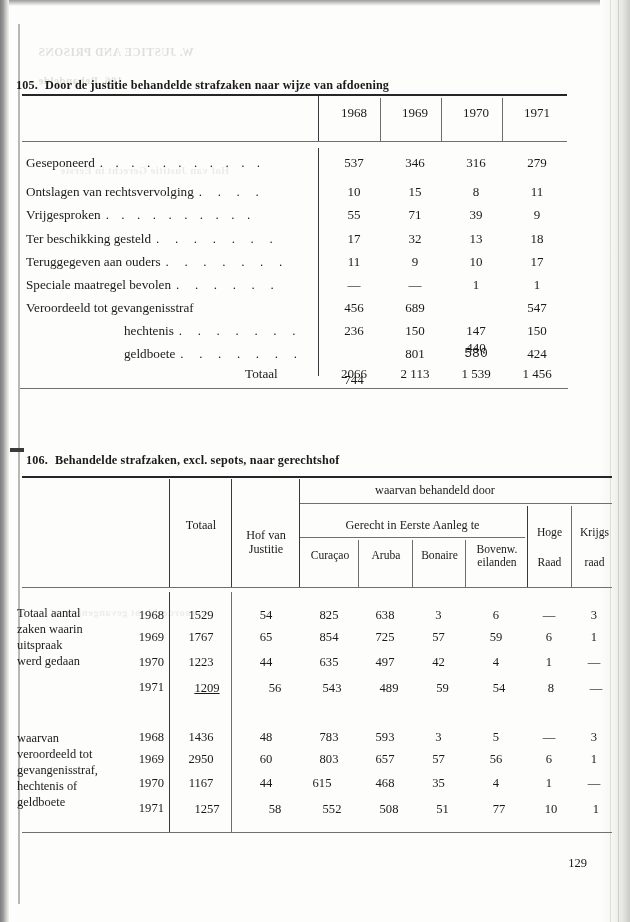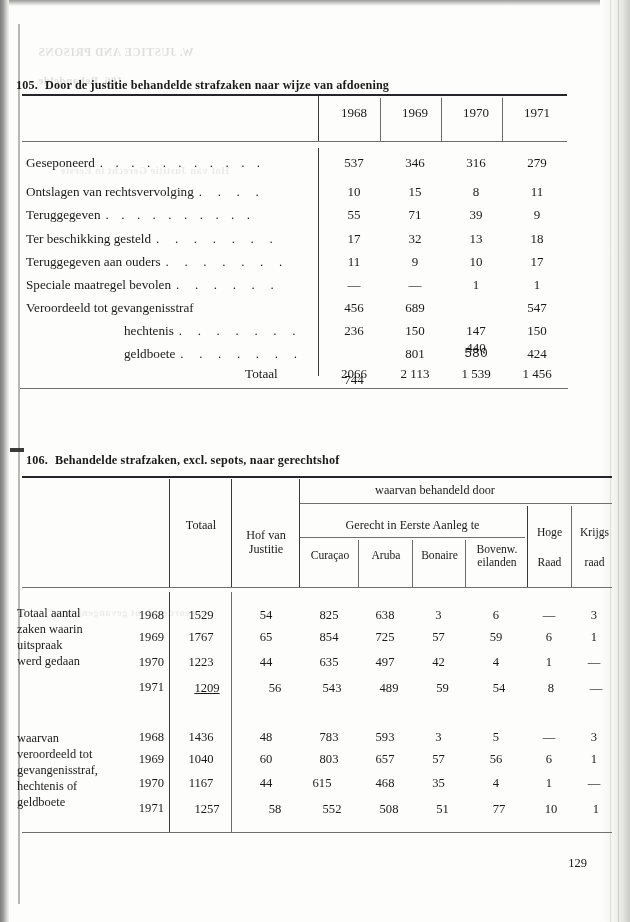--- a/index.html
+++ b/index.html
@@ -241,21 +241,21 @@
     <div class="vrule vrule-hair" style="left:380px; top:98px; height:43px;"></div>
     <div class="vrule vrule-hair" style="left:441px; top:98px; height:43px;"></div>
     <div class="vrule vrule-hair" style="left:502px; top:98px; height:43px;"></div>
 
     <div class="rule rule-hair" style="left:22px; top:141px; width:545px; height:1px;"></div>
 
     <div class="vrule" style="left:318px; top:148px; height:228px;"></div>
 
     <div class="t105-row-label" style="top:155px;"><span>Geseponeerd</span><span class="leader">. . . . . . . . . . .</span></div>
     <div class="t105-row-label" style="top:184px;"><span>Ontslagen van rechtsvervolging</span><span class="leader leader-wide">. . . .</span></div>
-    <div class="t105-row-label" style="top:207px;"><span>Teruggegeven</span><span class="leader">. . . . . . . . . .</span></div>
+    <div class="t105-row-label" style="top:207px;"><span>Vrijgesproken</span><span class="leader">. . . . . . . . . .</span></div>
     <div class="t105-row-label" style="top:231px;"><span>Ter beschikking gesteld</span><span class="leader leader-wide">. . . . . . .</span></div>
     <div class="t105-row-label" style="top:254px;"><span>Teruggegeven aan ouders</span><span class="leader leader-wide">. . . . . . .</span></div>
     <div class="t105-row-label" style="top:277px;"><span>Speciale maatregel bevolen</span><span class="leader leader-wide">. . . . . .</span></div>
     <div class="t105-row-label" style="top:300px;"><span>Veroordeeld tot gevangenisstraf</span></div>
     <div class="t105-row-label indent" style="top:323px;"><span>hechtenis</span><span class="leader leader-wide">. . . . . . .</span></div>
     <div class="t105-row-label indent" style="top:346px;"><span>geldboete</span><span class="leader leader-wide">. . . . . . .</span></div>
     <div class="t105-row-label totaal" style="top:366px;">Totaal</div>
 
     <div class="t105-cell" style="left:325px; top:155px;">537</div>
     <div class="t105-cell" style="left:325px; top:184px;">10</div>
@@ -419,21 +419,21 @@
 
     <div class="t106-cell" style="left:172px; top:730px; width:58px;">1436</div>
     <div class="t106-cell" style="left:236px; top:730px; width:60px;">48</div>
     <div class="t106-cell" style="left:301px; top:730px; width:56px;">783</div>
     <div class="t106-cell" style="left:359px; top:730px; width:52px;">593</div>
     <div class="t106-cell" style="left:413px; top:730px; width:51px;">3</div>
     <div class="t106-cell" style="left:466px; top:730px; width:60px;">5</div>
     <div class="t106-cell" style="left:528px; top:730px; width:42px;">—</div>
     <div class="t106-cell" style="left:572px; top:730px; width:44px;">3</div>
 
-    <div class="t106-cell" style="left:172px; top:752px; width:58px;">1040</div>
+    <div class="t106-cell" style="left:172px; top:752px; width:58px;">2950</div>
     <div class="t106-cell" style="left:236px; top:752px; width:60px;">60</div>
     <div class="t106-cell" style="left:301px; top:752px; width:56px;">803</div>
     <div class="t106-cell" style="left:359px; top:752px; width:52px;">657</div>
     <div class="t106-cell" style="left:413px; top:752px; width:51px;">57</div>
     <div class="t106-cell" style="left:466px; top:752px; width:60px;">56</div>
     <div class="t106-cell" style="left:528px; top:752px; width:42px;">6</div>
     <div class="t106-cell" style="left:572px; top:752px; width:44px;">1</div>
 
     <div class="t106-cell" style="left:172px; top:776px; width:58px;">1167</div>
     <div class="t106-cell" style="left:236px; top:776px; width:60px;">44</div>

